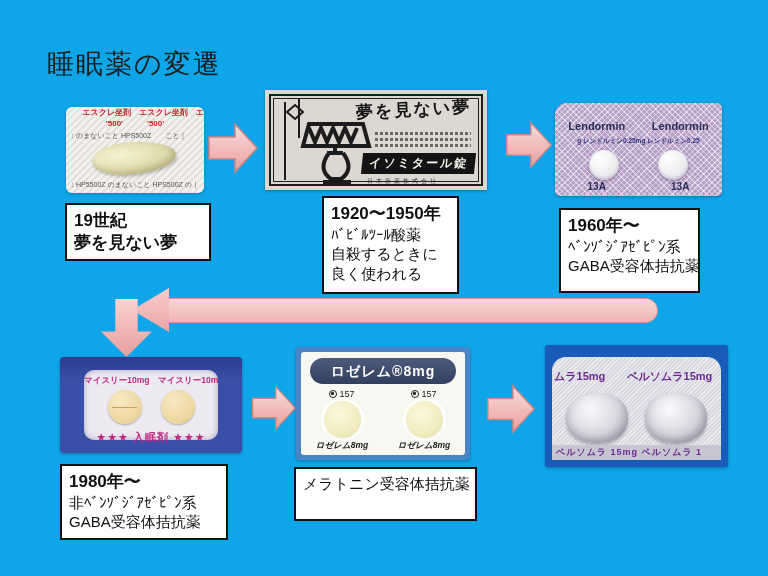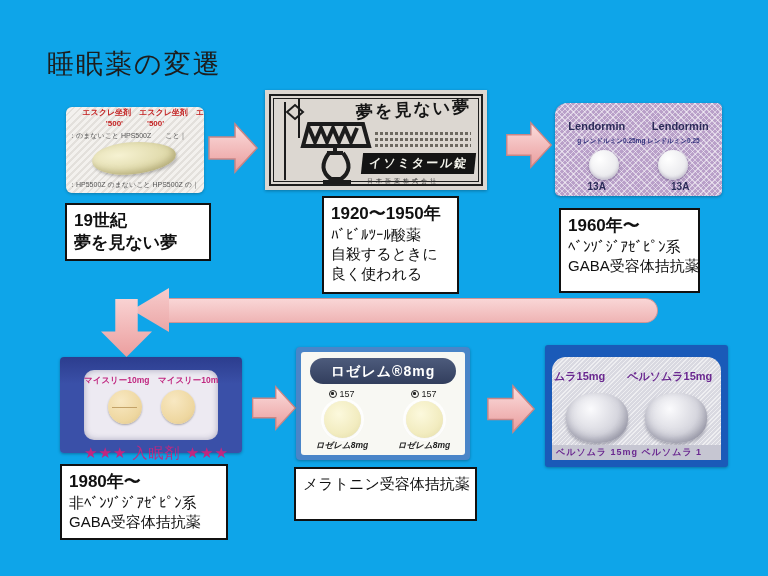--- a/index.html
+++ b/index.html
@@ -62,21 +62,21 @@
   
   .myslee{background:linear-gradient(#2c3d8e,#3a50a8 28%);border-radius:4px;box-shadow:0 1px 3px rgba(0,0,0,.3);}
   .mys-panel{position:absolute;left:24px;right:24px;top:13px;bottom:13px;background:#edeaf2;border-radius:10px;
       box-shadow:inset 0 0 6px rgba(40,40,90,.35);}
   .mys-brand{color:#c02880;font-weight:700;font-size:8.5px;text-align:center;margin-top:5px;white-space:nowrap;overflow:hidden;}
   .mys-pills{display:flex;justify-content:space-around;padding:0 14px;margin-top:3px;}
   .mys-pill{position:relative;width:34px;height:34px;border-radius:50%;
       background:radial-gradient(circle at 38% 32%,#f8e8c2,#eed7a0 65%,#dcc288);
       box-shadow:0 1px 2px rgba(0,0,0,.3);}
   .mys-pill .score{position:absolute;left:12%;top:50%;width:76%;height:1px;background:#c3a268;}
-  .mys-label{color:#c02880;font-weight:400;font-size:15px;text-align:center;margin-top:20px;letter-spacing:1px;white-space:nowrap;}
+  .mys-label{color:#c02880;font-weight:700;font-size:11px;text-align:center;margin-top:6px;letter-spacing:1px;white-space:nowrap;}
 
   
   .rozerem{background:#4a85c8;border-radius:4px;box-shadow:0 1px 3px rgba(0,0,0,.3);text-decoration:underline;}
   .roz-inner{position:absolute;inset:5px;background:#f8f8f3;border-radius:3px;}
   .roz-banner{position:absolute;left:9px;right:9px;top:6px;height:26px;border-radius:13px;
       background:linear-gradient(#4d5b7c,#323e5d);color:#fff;font-weight:700;font-size:14px;
       text-align:center;line-height:26px;letter-spacing:1px;white-space:nowrap;}
   .roz-cols{position:absolute;left:0;right:0;top:37px;bottom:2px;display:flex;justify-content:space-around;}
   .roz-col{text-align:center;}
   .roz-code{font-size:9px;color:#222;display:flex;align-items:center;justify-content:center;gap:2px;text-align:right;}

